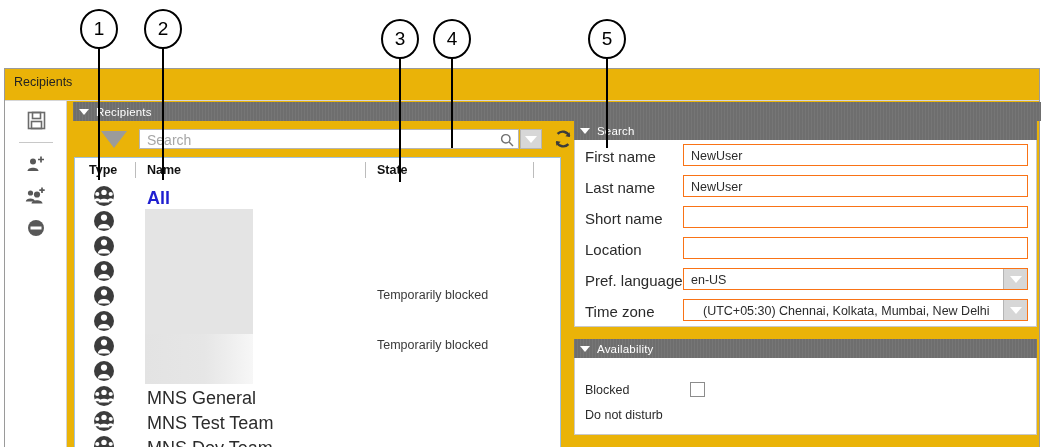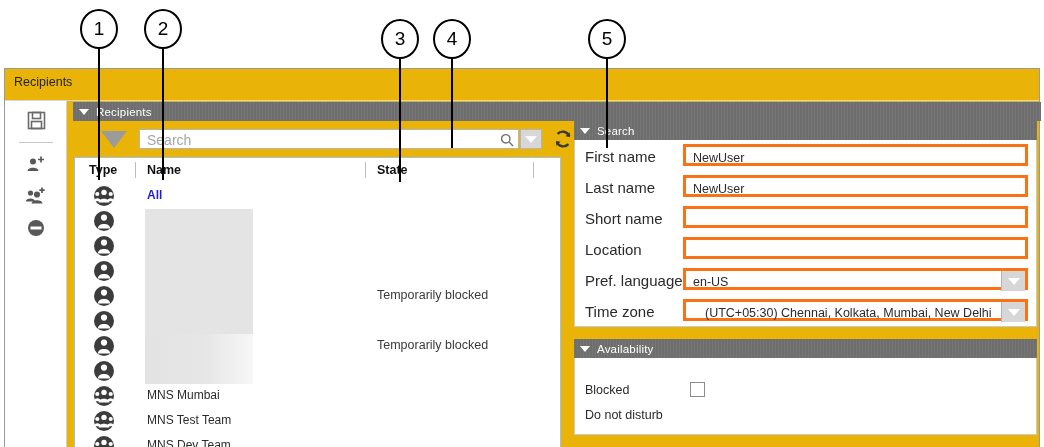--- a/index.html
+++ b/index.html
@@ -107,21 +107,21 @@
   }
   .list-head{position:absolute;left:0;top:0;width:485px;height:26px;background:#fff;}
   .col-type{position:absolute;left:14px;top:5px;font-weight:bold;font-size:12.5px;color:#111;}
   .col-name{position:absolute;left:72px;top:5px;font-weight:bold;font-size:12.5px;color:#111;}
   .col-state{position:absolute;left:302px;top:5px;font-weight:bold;font-size:12.5px;color:#111;}
   .col-sep{position:absolute;top:4px;width:1px;height:16px;background:#bcbcbc;}
 
   .rows{position:absolute;left:0;top:26px;width:485px;height:262px;}
   .row{position:absolute;left:0;width:485px;height:25px;}
   .row .tcell{position:absolute;left:18px;top:1px;width:22px;height:22px;}
-  .row .ncell{position:absolute;left:72px;top:4px;font-size:12px;color:#2b2b2b;}
+  .row .ncell{position:absolute;left:72px;top:4px;font-size:18px;color:#2b2b2b;}
   .row .ncell.all{color:#1f1fd0;font-weight:bold;}
   .row .scell{position:absolute;left:302px;top:4px;font-size:12.5px;color:#3a3a3a;}
   .redact{
     position:absolute;left:70px;top:0;width:108px;height:25px;
     background:#e4e4e4;
   }
   .redact.fade{
     background:linear-gradient(90deg,#e3e3e3 0%,#e6e6e6 55%,#efefef 80%,#f7f7f7 100%);
   }
 
@@ -129,21 +129,21 @@
   .detail{position:absolute;left:569px;top:52px;width:467px;height:326px;}
   .sect{position:absolute;left:0;width:463px;}
   .sect-bar{position:relative;height:19px;width:463px;}
   .sect-body{
     border:1px solid #c9c9c9;border-top:none;background:#fff;box-sizing:border-box;
     width:463px;
   }
   .frow{position:relative;height:31px;}
   .flabel{position:absolute;left:10px;top:8px;font-size:15px;color:#2a2a2a;}
   .fctrl{position:absolute;left:108px;top:4px;width:345px;height:22px;
-    border:3px solid #f97316;background:#fff;box-sizing:border-box;}
+    border:1px solid #f97316;background:#fff;box-sizing:border-box;}
   .fctrl input{
     position:absolute;left:5px;top:0;width:300px;height:20px;border:none;outline:none;
     background:transparent;font-family:"Liberation Sans", sans-serif;font-size:12.5px;color:#2b2b2b;
   }
   .fctrl.sel .selbtn{
     position:absolute;right:0;top:0;width:24px;height:20px;background:#d7d7d7;
     border-left:1px solid #b5b5b5;box-sizing:border-box;
     display:flex;align-items:center;justify-content:center;
   }
   .fctrl.sel .selbtn .tri{
@@ -316,21 +316,21 @@
           <div class="row" style="top: 200px;">
             <div class="tcell"><svg width="22" height="22" viewBox="0 0 22 22">
                 <circle cx="11" cy="11" r="10" fill="#3c3c3c"></circle>
                 <circle cx="11" cy="7.4" r="2.7" fill="#ffffff"></circle>
                 <path d="M5.6 17.6 C5.6 12.6 16.4 12.6 16.4 17.6 Z" fill="#ffffff"></path>
                 <circle cx="4.3" cy="9" r="2.1" fill="#ffffff"></circle>
                 <circle cx="17.7" cy="9" r="2.1" fill="#ffffff"></circle>
                 <path d="M0.9 16.2 C0.9 12.4 7.7 12.4 7.7 16.2 Z" fill="#ffffff"></path>
                 <path d="M14.3 16.2 C14.3 12.4 21.1 12.4 21.1 16.2 Z" fill="#ffffff"></path>
               </svg></div>
-            <div class="ncell">MNS Mumbai</div>
+            <div class="ncell">MNS General</div>
           </div>
           <div class="row" style="top: 225px;">
             <div class="tcell"><svg width="22" height="22" viewBox="0 0 22 22">
                 <circle cx="11" cy="11" r="10" fill="#3c3c3c"></circle>
                 <circle cx="11" cy="7.4" r="2.7" fill="#ffffff"></circle>
                 <path d="M5.6 17.6 C5.6 12.6 16.4 12.6 16.4 17.6 Z" fill="#ffffff"></path>
                 <circle cx="4.3" cy="9" r="2.1" fill="#ffffff"></circle>
                 <circle cx="17.7" cy="9" r="2.1" fill="#ffffff"></circle>
                 <path d="M0.9 16.2 C0.9 12.4 7.7 12.4 7.7 16.2 Z" fill="#ffffff"></path>
                 <path d="M14.3 16.2 C14.3 12.4 21.1 12.4 21.1 16.2 Z" fill="#ffffff"></path>

